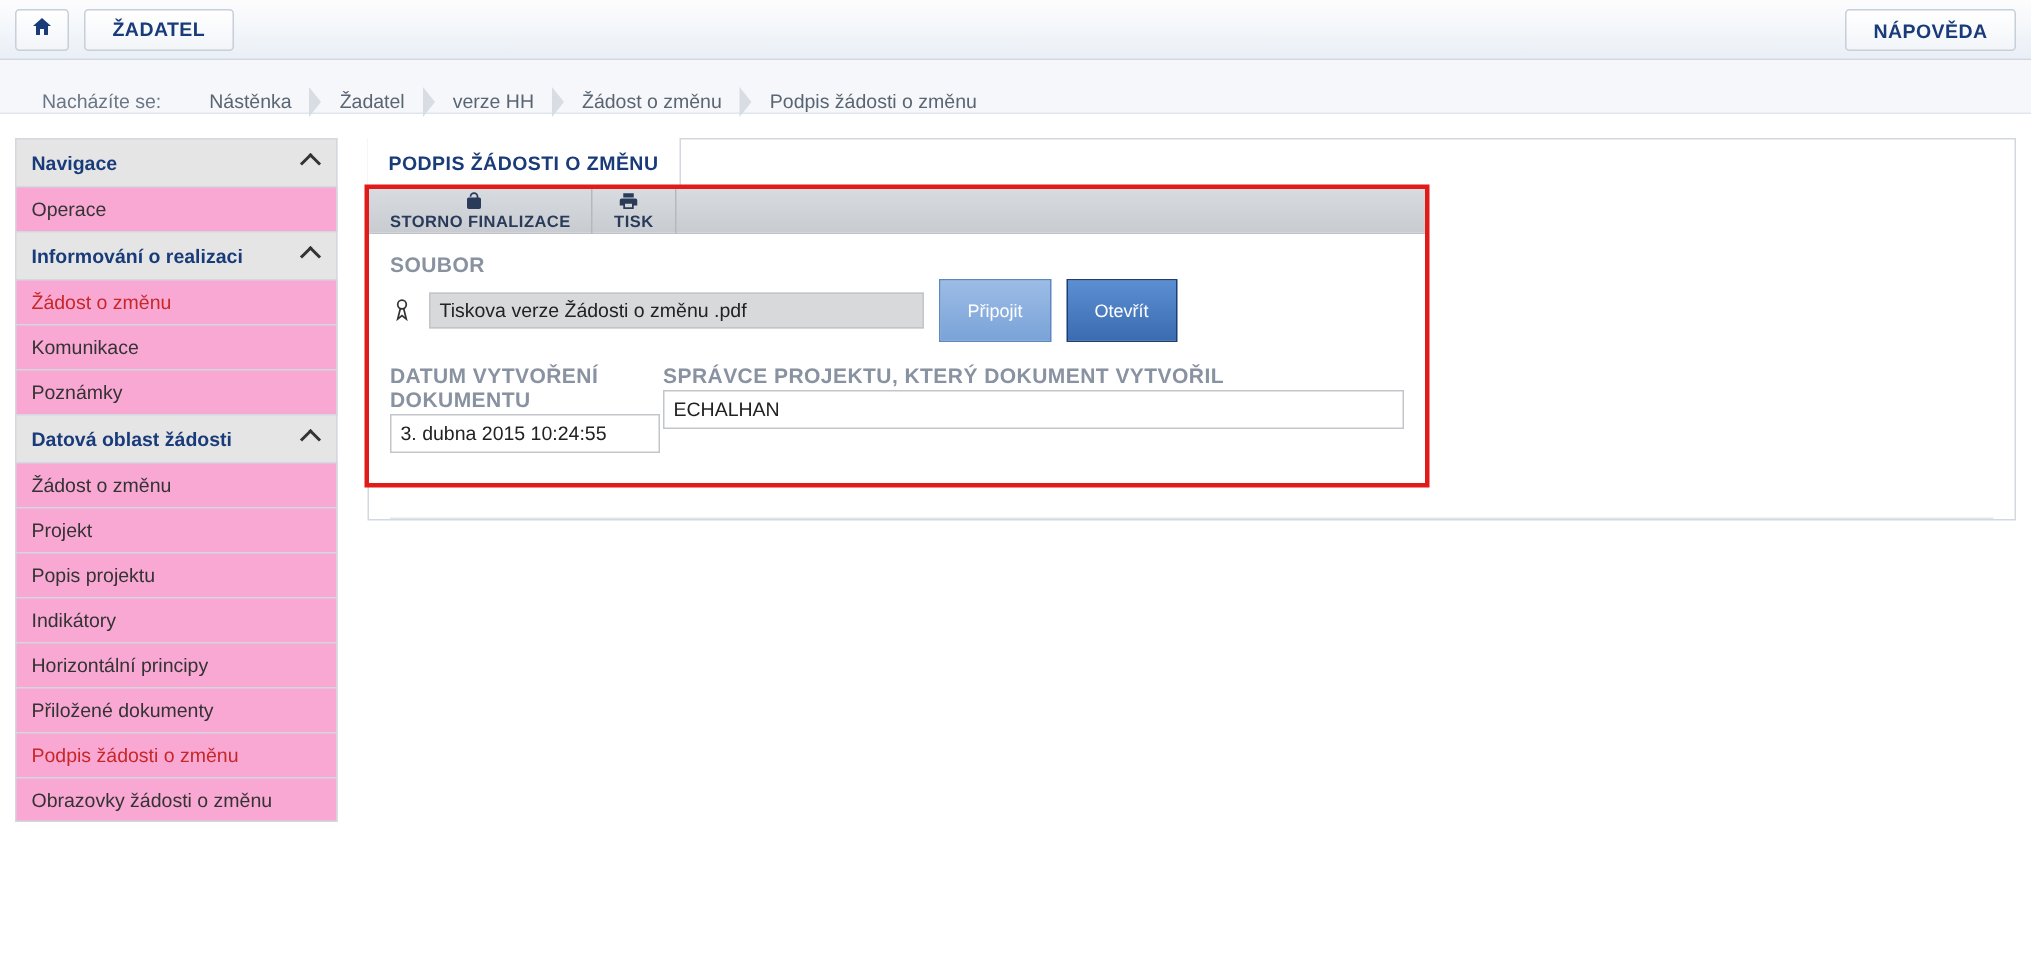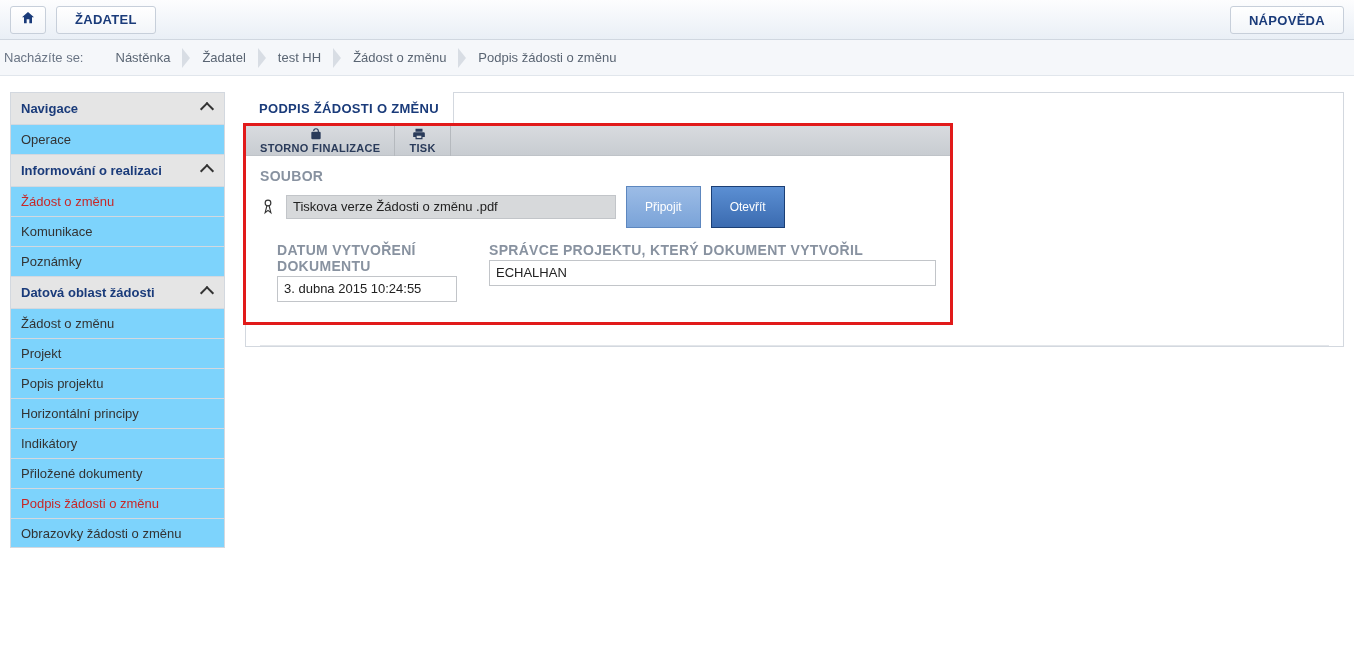--- a/index.html
+++ b/index.html
@@ -60,22 +60,22 @@
     cursor: pointer;
     display: flex;
     align-items: center;
     letter-spacing: 0.3px;
   }
   .breadcrumb-bar {
     height: 36px;
     background: #f5f7fa;
     border-bottom: 1px solid #e1e6ec;
     display: flex;
-    align-items: center;
-    padding: 0 4px;
+    align-items: flex-end;
+    padding: 0 28px;
     font-size: 13px;
     color: #6a7585;
   }
   .bc-label { margin-right: 16px; }
   .bc-item {
     color: #5a6573;
     padding: 0 16px;
     position: relative;
     cursor: pointer;
   }
@@ -124,21 +124,21 @@
   .chevron::before {
     content: "";
     position: absolute;
     top: 2px; left: 2px;
     width: 8px; height: 8px;
     border-left: 2px solid #333;
     border-top: 2px solid #333;
     transform: rotate(45deg);
   }
   .side-item {
-    background: #7dd3fc;
+    background: #f9a8d4;
     border: 1px solid #d3d8df;
     border-bottom: none;
     height: 30px;
     display: flex;
     align-items: center;
     padding: 0 10px;
     color: #333;
     cursor: pointer;
   }
   .side-item.last { border-bottom: 1px solid #d3d8df; }
@@ -241,22 +241,21 @@
     font-size: 12px;
     cursor: pointer;
     border-radius: 0;
   }
   .blue-btn.light {
     background: linear-gradient(to bottom, #9cbce6, #7aa3d8);
     border-color: #5d87bf;
   }
   .row2 {
     display: flex;
-    gap: 32px;
-    margin-left: 17px;
+    gap: 2px;
   }
   .col-date { width: 180px; }
   .col-admin { flex: 1; max-width: 500px; }
   .text-field {
     width: 100%;
     height: 26px;
     border: 1px solid #c2c5c9;
     background: #fff;
     padding: 0 6px;
     line-height: 24px;
@@ -281,21 +280,21 @@
     </span>
   </div>
   <div class="tab-btn">ŽADATEL</div>
   <div class="help-btn">NÁPOVĚDA</div>
 </div>
 
 <div class="breadcrumb-bar">
   <span class="bc-label">Nacházíte se:</span>
   <span class="bc-item">Nástěnka</span>
   <span class="bc-item">Žadatel</span>
-  <span class="bc-item">test HH</span>
+  <span class="bc-item">verze HH</span>
   <span class="bc-item">Žádost o změnu</span>
   <span class="bc-item">Podpis žádosti o změnu</span>
 </div>
 
 <div class="page-body">
 
   <div class="sidebar">
 
     <div class="side-group-header">
       <span>Navigace</span>
@@ -327,24 +326,24 @@
     <div class="side-item">
       <span>Žádost o změnu</span>
     </div>
     <div class="side-item">
       <span>Projekt</span>
     </div>
     <div class="side-item">
       <span>Popis projektu</span>
     </div>
     <div class="side-item">
+      <span>Indikátory</span>
+    </div>
+    <div class="side-item">
       <span>Horizontální principy</span>
-    </div>
-    <div class="side-item">
-      <span>Indikátory</span>
     </div>
     <div class="side-item">
       <span>Přiložené dokumenty</span>
     </div>
     <div class="side-item red">
       <span>Podpis žádosti o změnu</span>
     </div>
     <div class="side-item last">
       <span>Obrazovky žádosti o změnu</span>
     </div>

